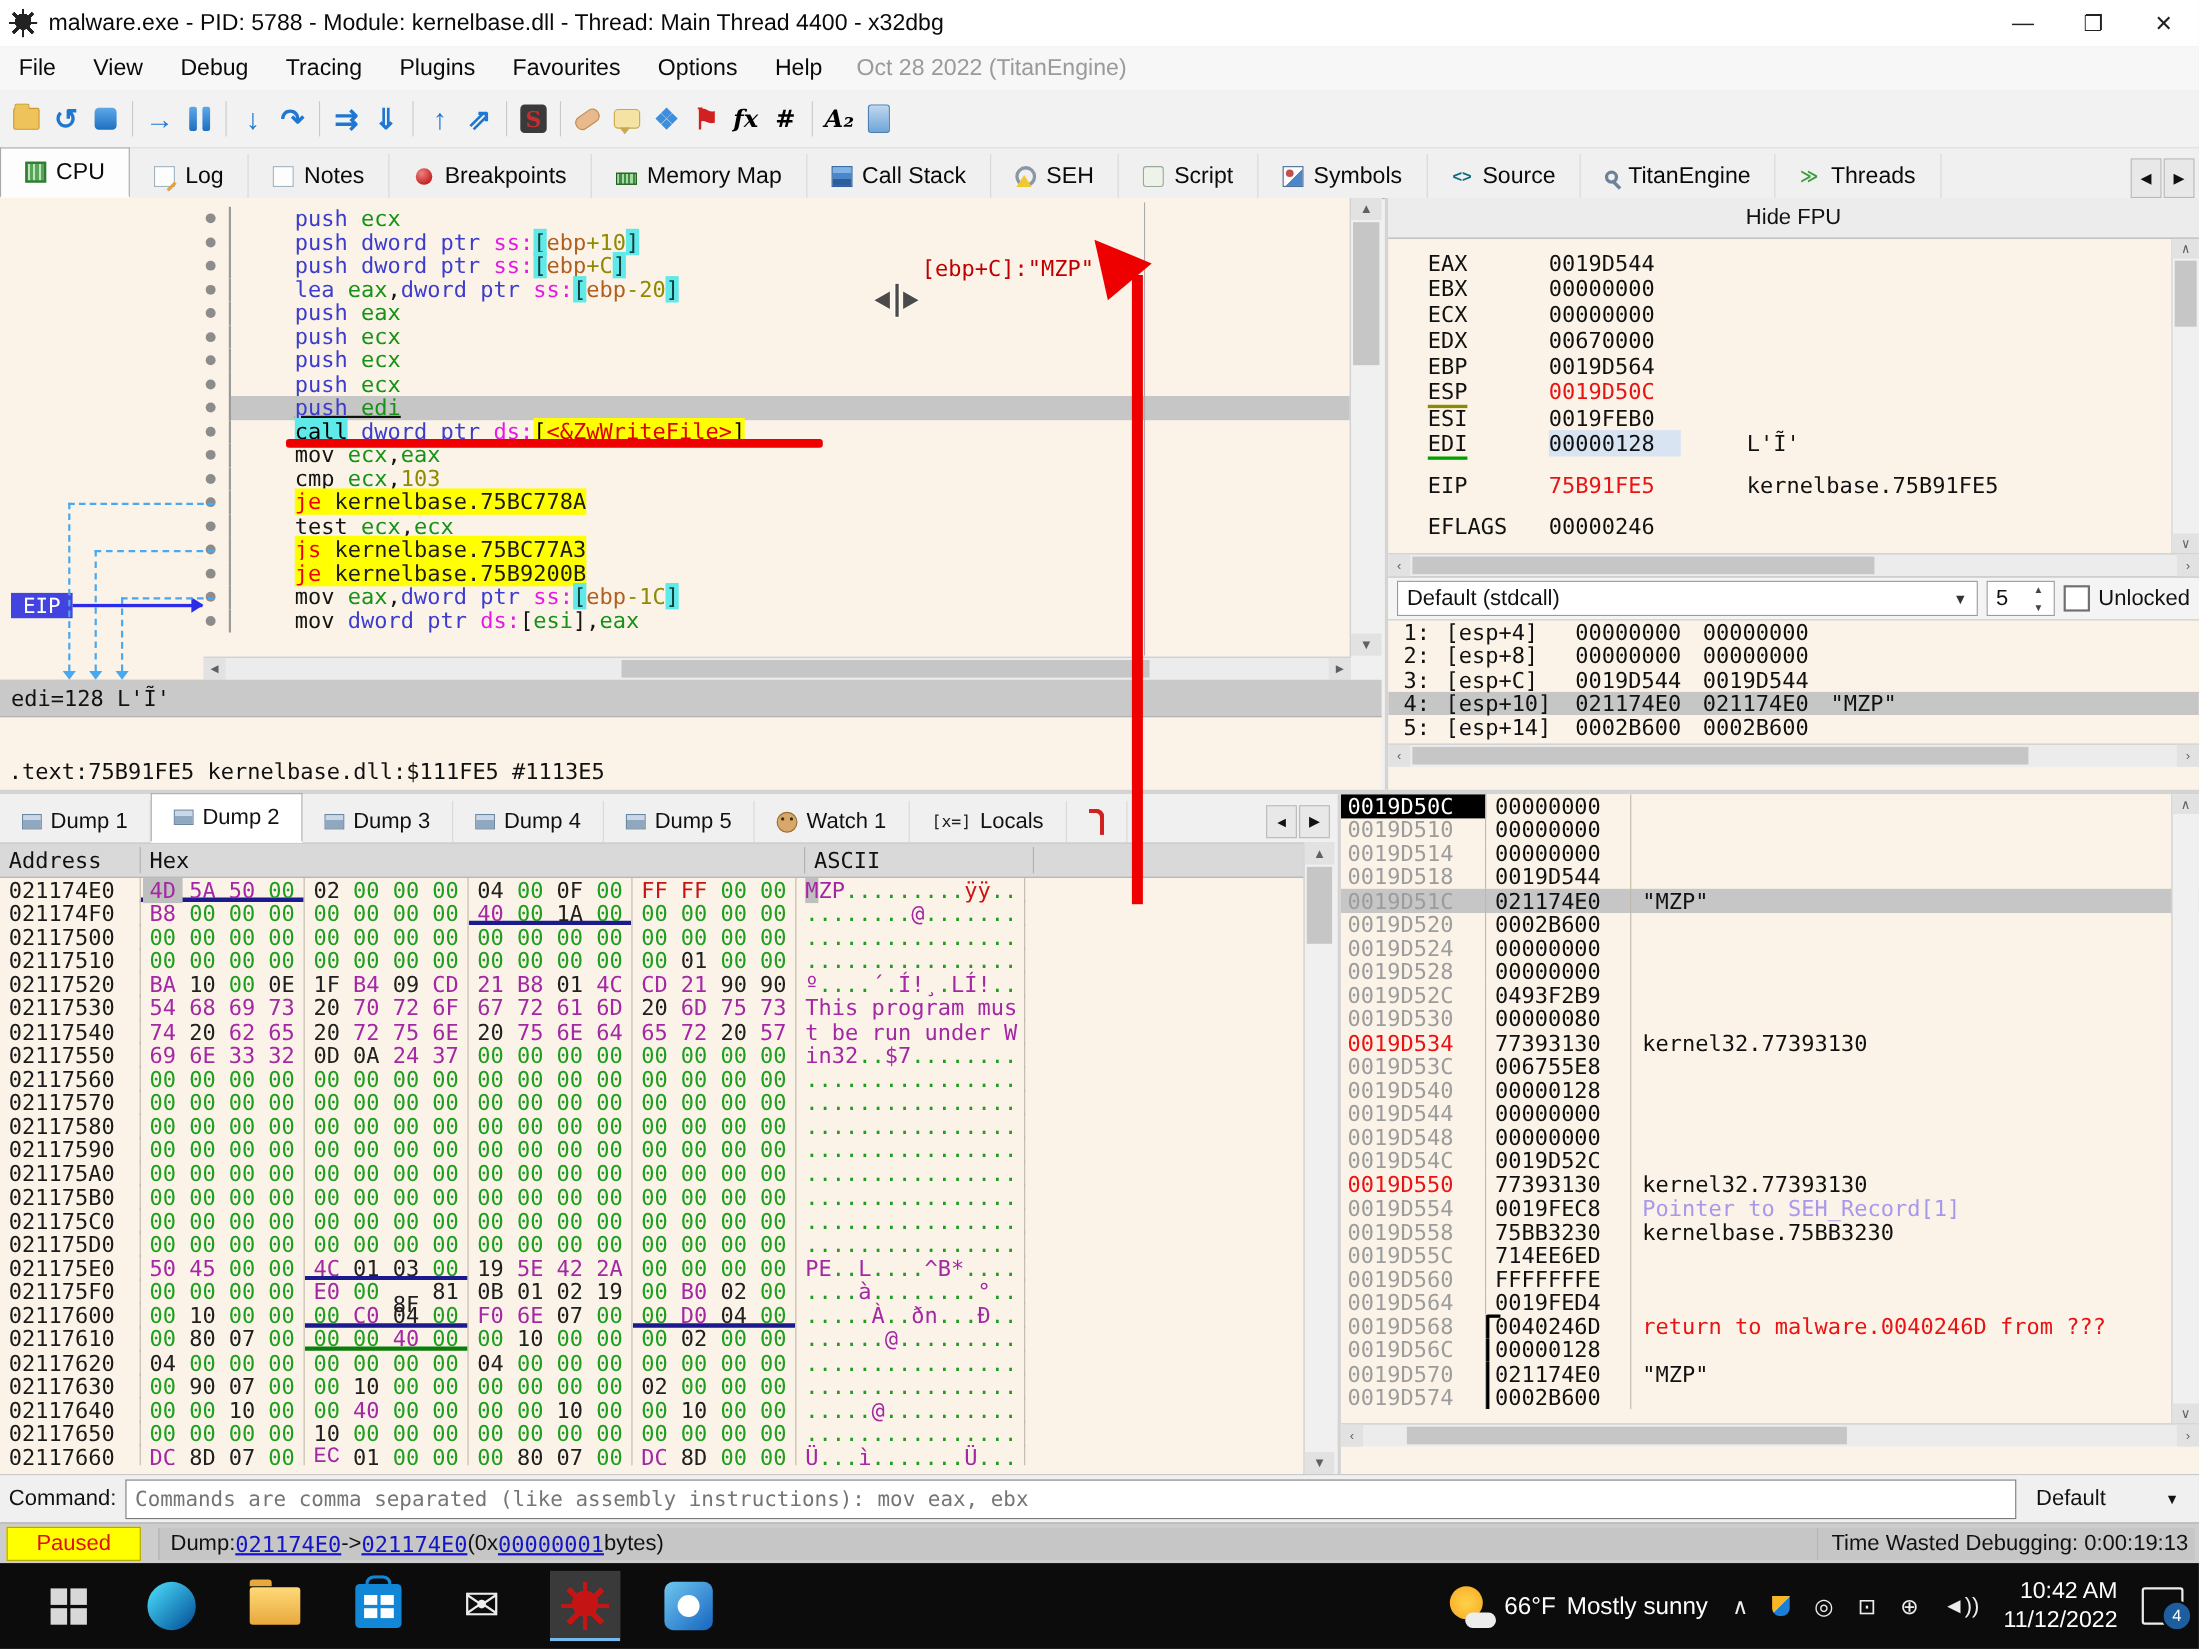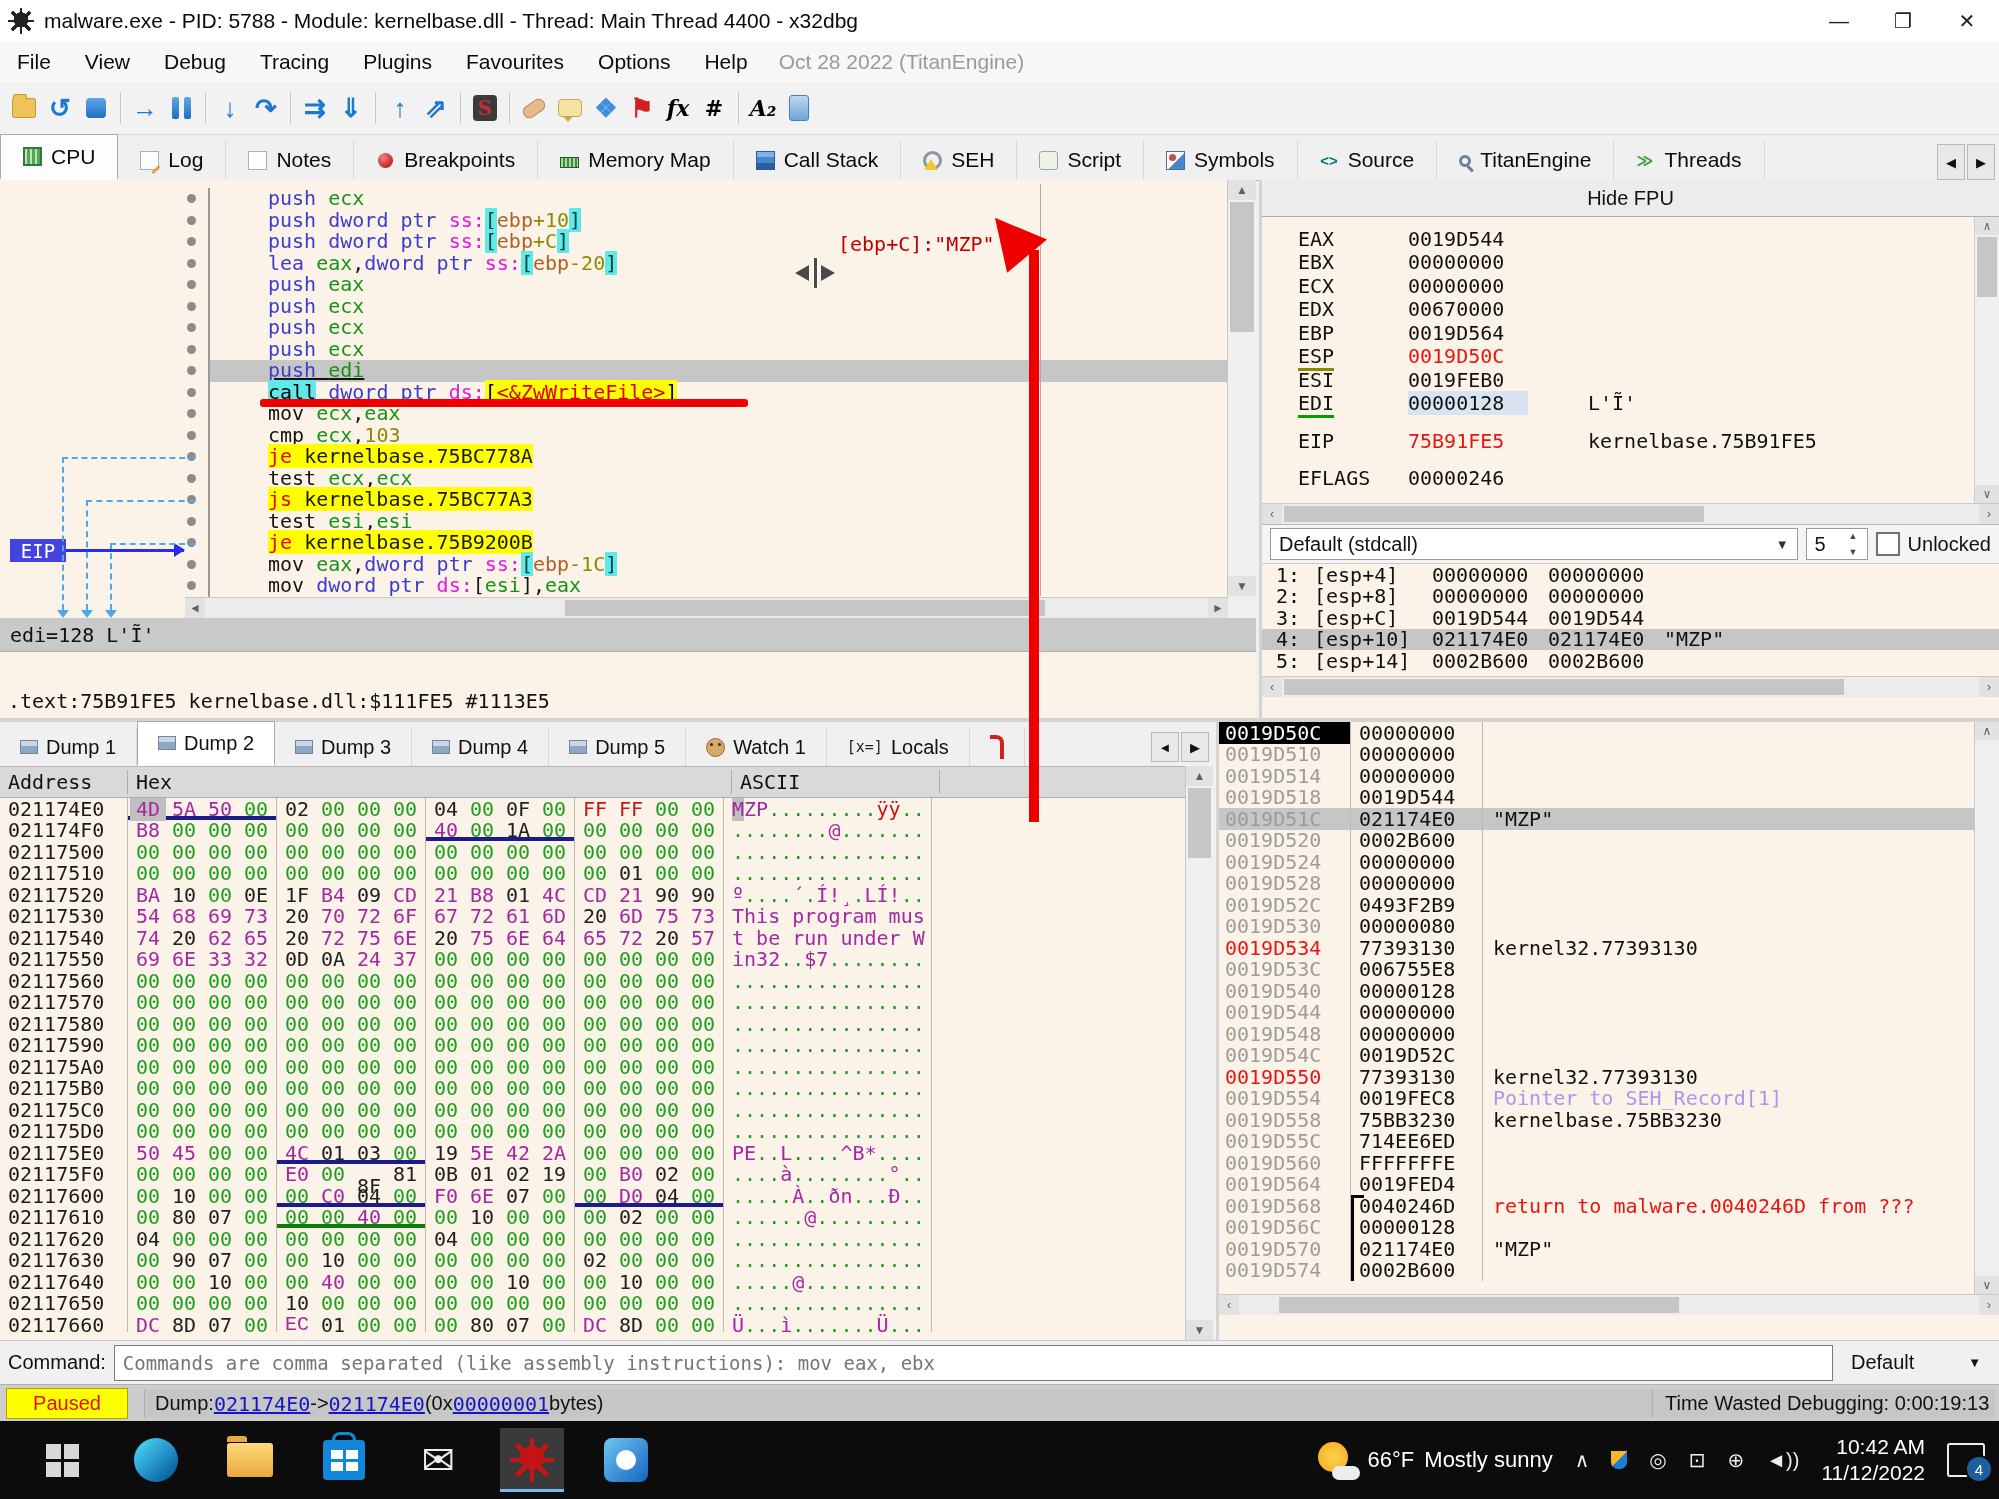--- a/index.html
+++ b/index.html
@@ -458,26 +458,20 @@
           <div class="dline">
             <div class="dgut">
               <span class="dot"></span>
             </div>
             <div class="dcode mono"><span class="tok-jcc">js </span><span class="tok-tgt">kernelbase.75BC77A3</span></div>
           </div>
           <div class="dline">
             <div class="dgut">
               <span class="dot"></span>
             </div>
-            <div class="dcode mono"><span class="tok-pl">test </span><span class="tok-reg">esi</span><span class="tok-pl">,</span><span class="tok-reg">esi</span></div>
-          </div>
-          <div class="dline">
-            <div class="dgut">
-              <span class="dot"></span>
-            </div>
             <div class="dcode mono"><span class="tok-jcc">je </span><span class="tok-tgt">kernelbase.75B9200B</span></div>
           </div>
           <div class="dline">
             <div class="dgut">
               <span class="dot"></span>
             </div>
             <div class="dcode mono"><span class="tok-pl">mov </span><span class="tok-reg">eax</span><span class="tok-pl">,</span><span class="tok-ptr">dword ptr </span><span class="tok-seg">ss:</span><span class="tok-brc">[</span><span class="tok-breg">ebp</span><span class="tok-num">-1C</span><span class="tok-brc">]</span></div>
           </div>
           <div class="dline">
             <div class="dgut">

